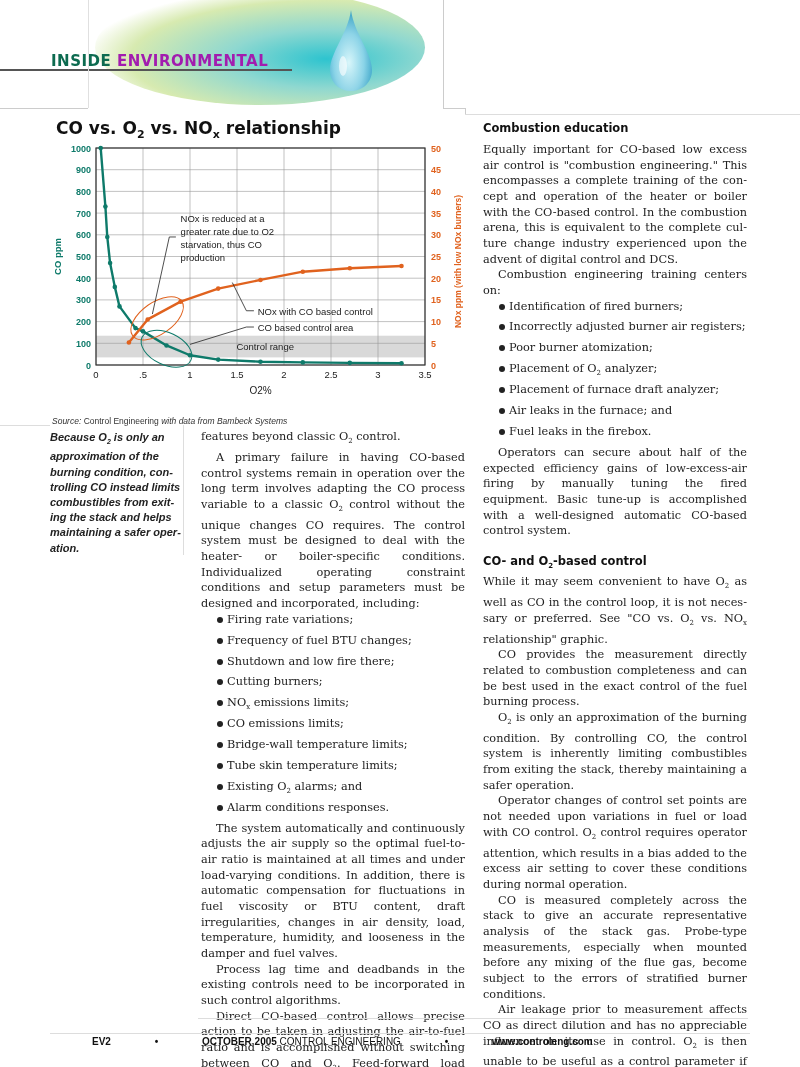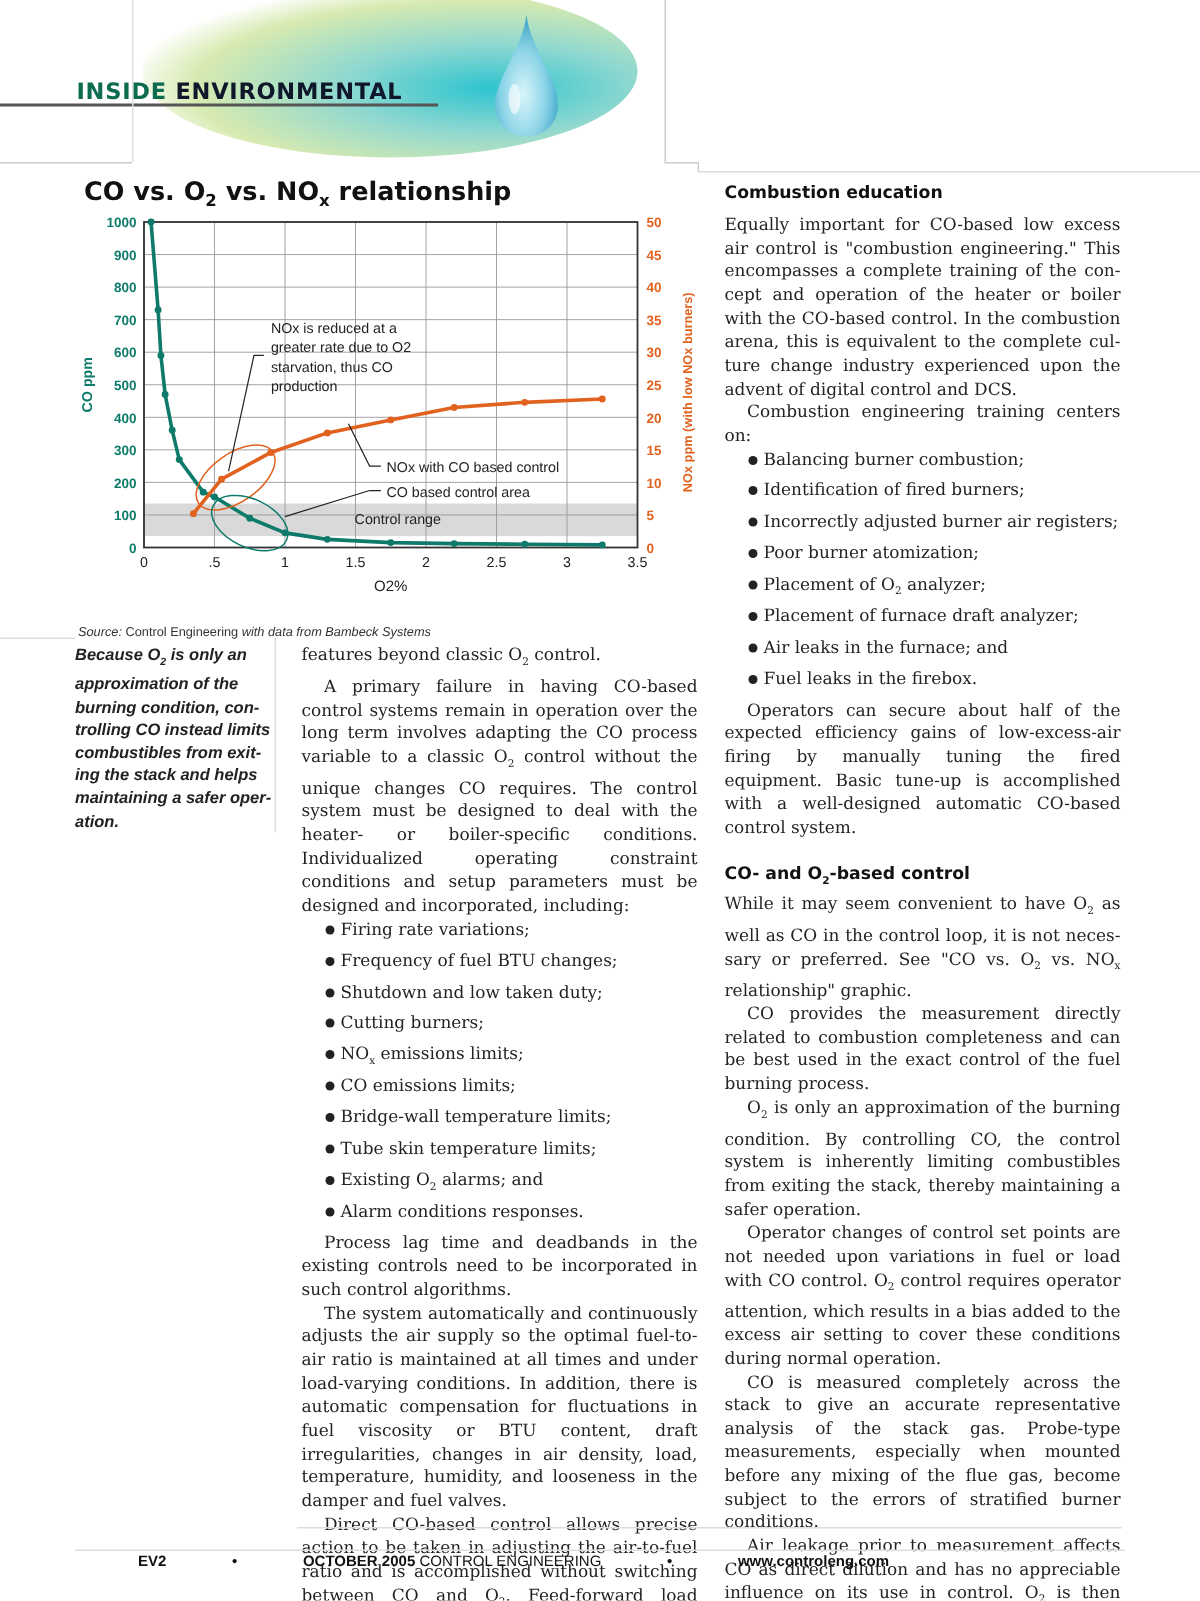--- a/index.html
+++ b/index.html
@@ -3,21 +3,21 @@
 <meta charset="utf-8">
 <style>
   html,body{margin:0;padding:0;background:#fff;}
   body{width:800px;height:1067px;position:relative;overflow:hidden;font-family:"DejaVu Serif",serif;color:#222;}
   .banner{position:absolute;left:0;top:0;width:460px;height:110px;overflow:hidden;}
   .banner-glow{position:absolute;left:95px;top:-10px;width:330px;height:115px;border-radius:50%;
     background:radial-gradient(ellipse at 70% 60%, #2ec4cf 0%, #8fd8d0 30%, #d7eab0 60%, rgba(255,255,255,0) 75%);}
   .drop{position:absolute;left:328px;top:8px;width:46px;height:85px;}
   .kicker{position:absolute;left:51px;top:52px;font-family:"DejaVu Sans",sans-serif;font-weight:bold;font-size:15px;letter-spacing:0.5px;}
   .kicker .k1{color:#0d6b50;}
-  .kicker .k2{color:#0f172a;}
+  .kicker .k2{color:#a21caf;}
   .kicker-rule{position:absolute;left:0;top:69px;width:292px;height:2px;background:#555;}
   .frame-l{position:absolute;left:0;top:108px;width:88px;height:1px;background:#ccc;}
   .frame-lv{position:absolute;left:88px;top:0;width:1px;height:108px;background:#e0e0e0;}
   .frame-r{position:absolute;left:443px;top:0;width:1px;height:108px;background:#ccc;}
   .frame-r2{position:absolute;left:443px;top:108px;width:22px;height:1px;background:#ccc;}
   .frame-r3{position:absolute;left:465px;top:108px;width:1px;height:6px;background:#ccc;}
   .frame-r4{position:absolute;left:465px;top:114px;width:335px;height:1px;background:#ddd;}
 
   .chart-title{position:absolute;left:56px;top:118px;font-family:"DejaVu Sans",sans-serif;font-weight:bold;font-size:17px;color:#111;}
   .chart-title sub{font-size:11px;}
@@ -177,41 +177,40 @@
 <div class="pq-top"></div>
 <div class="pq-line-r"></div>
 <div class="pullquote"><span>Because O</span><sub style="font-size:7px">2</sub><span> is only an approximation of the burning condition, con­trolling CO instead limits combustibles from exit­ing the stack and helps maintaining a safer oper­ation.</span></div>
 
 <div class="col col-mid">
   <p class="noindent"><span>features beyond classic O</span><sub>2</sub><span> control.</span></p>
   <p><span>A primary failure in having CO-based control systems remain in operation over the long term involves adapting the CO process variable to a classic O</span><sub>2</sub><span> control without the unique changes CO requires. The control system must be designed to deal with the heater- or boiler-spe­cific conditions. Individualized operating con­straint conditions and setup parameters must be designed and incorporated, including:</span></p>
   <ul id="mid-bullets">
       <li><span>Firing rate variations;</span><sub></sub><span></span></li>
       <li><span>Frequency of fuel BTU changes;</span><sub></sub><span></span></li>
-      <li><span>Shutdown and low taken duty;</span><sub></sub><span></span></li>
+      <li><span>Shutdown and low fire there;</span><sub></sub><span></span></li>
       <li><span>Cutting burners;</span><sub></sub><span></span></li>
       <li><span>NO</span><sub>x</sub><span> emissions limits;</span></li>
       <li><span>CO emissions limits;</span><sub></sub><span></span></li>
       <li><span>Bridge-wall temperature limits;</span><sub></sub><span></span></li>
       <li><span>Tube skin temperature limits;</span><sub></sub><span></span></li>
       <li><span>Existing O</span><sub>2</sub><span> alarms; and</span></li>
       <li><span>Alarm conditions responses.</span><sub></sub><span></span></li>
     </ul>
+  <p>The system automatically and continuously adjusts the air supply so the optimal fuel-to-air ratio is maintained at all times and under load-varying conditions. In addition, there is automat­ic compensation for fluctuations in fuel viscosity or BTU content, draft irregularities, changes in air density, load, temperature, humidity, and loose­ness in the damper and fuel valves.</p>
   <p>Process lag time and deadbands in the exist­ing controls need to be incorporated in such con­trol algorithms.</p>
-  <p>The system automatically and continuously adjusts the air supply so the optimal fuel-to-air ratio is maintained at all times and under load-varying conditions. In addition, there is automat­ic compensation for fluctuations in fuel viscosity or BTU content, draft irregularities, changes in air density, load, temperature, humidity, and loose­ness in the damper and fuel valves.</p>
   <p><span>Direct CO-based control allows precise action to be taken in adjusting the air-to-fuel ratio and is accomplished without switching between CO and O</span><sub>2</sub><span>. Feed-forward load signals are utilized for anticipating combustion upsets, and predictive control compensates for process lag time, which prevents potential smoking problems.</span></p>
 </div>
 <div class="mid-bottom-rule"></div>
 
 <div class="head right-head1">Combustion education</div>
 <div class="col col-right">
   <p class="noindent">Equally important for CO-based low excess air control is "combustion engineering." This encompasses a complete training of the con­cept and operation of the heater or boiler with the CO-based control. In the combustion arena, this is equivalent to the complete cul­ture change industry experienced upon the advent of digital control and DCS.</p>
   <p>Combustion engineering training centers on:</p>
   <ul id="right-bullets">
-      <li><span>Balancing burner combustion;</span><sub></sub><span></span></li>
       <li><span>Identification of fired burners;</span><sub></sub><span></span></li>
       <li><span>Incorrectly adjusted burner air registers;</span><sub></sub><span></span></li>
       <li><span>Poor burner atomization;</span><sub></sub><span></span></li>
       <li><span>Placement of O</span><sub>2</sub><span> analyzer;</span></li>
       <li><span>Placement of furnace draft analyzer;</span><sub></sub><span></span></li>
       <li><span>Air leaks in the furnace; and</span><sub></sub><span></span></li>
       <li><span>Fuel leaks in the firebox.</span><sub></sub><span></span></li>
     </ul>
   <p>Operators can secure about half of the expected efficiency gains of low-excess-air firing by manually tuning the fired equipment. Basic tune-up is accomplished with a well-designed automatic CO-based control system.</p>
   <div class="head" style="margin-top:15px"><span>CO- and O</span><sub>2</sub><span>-based control</span></div>

